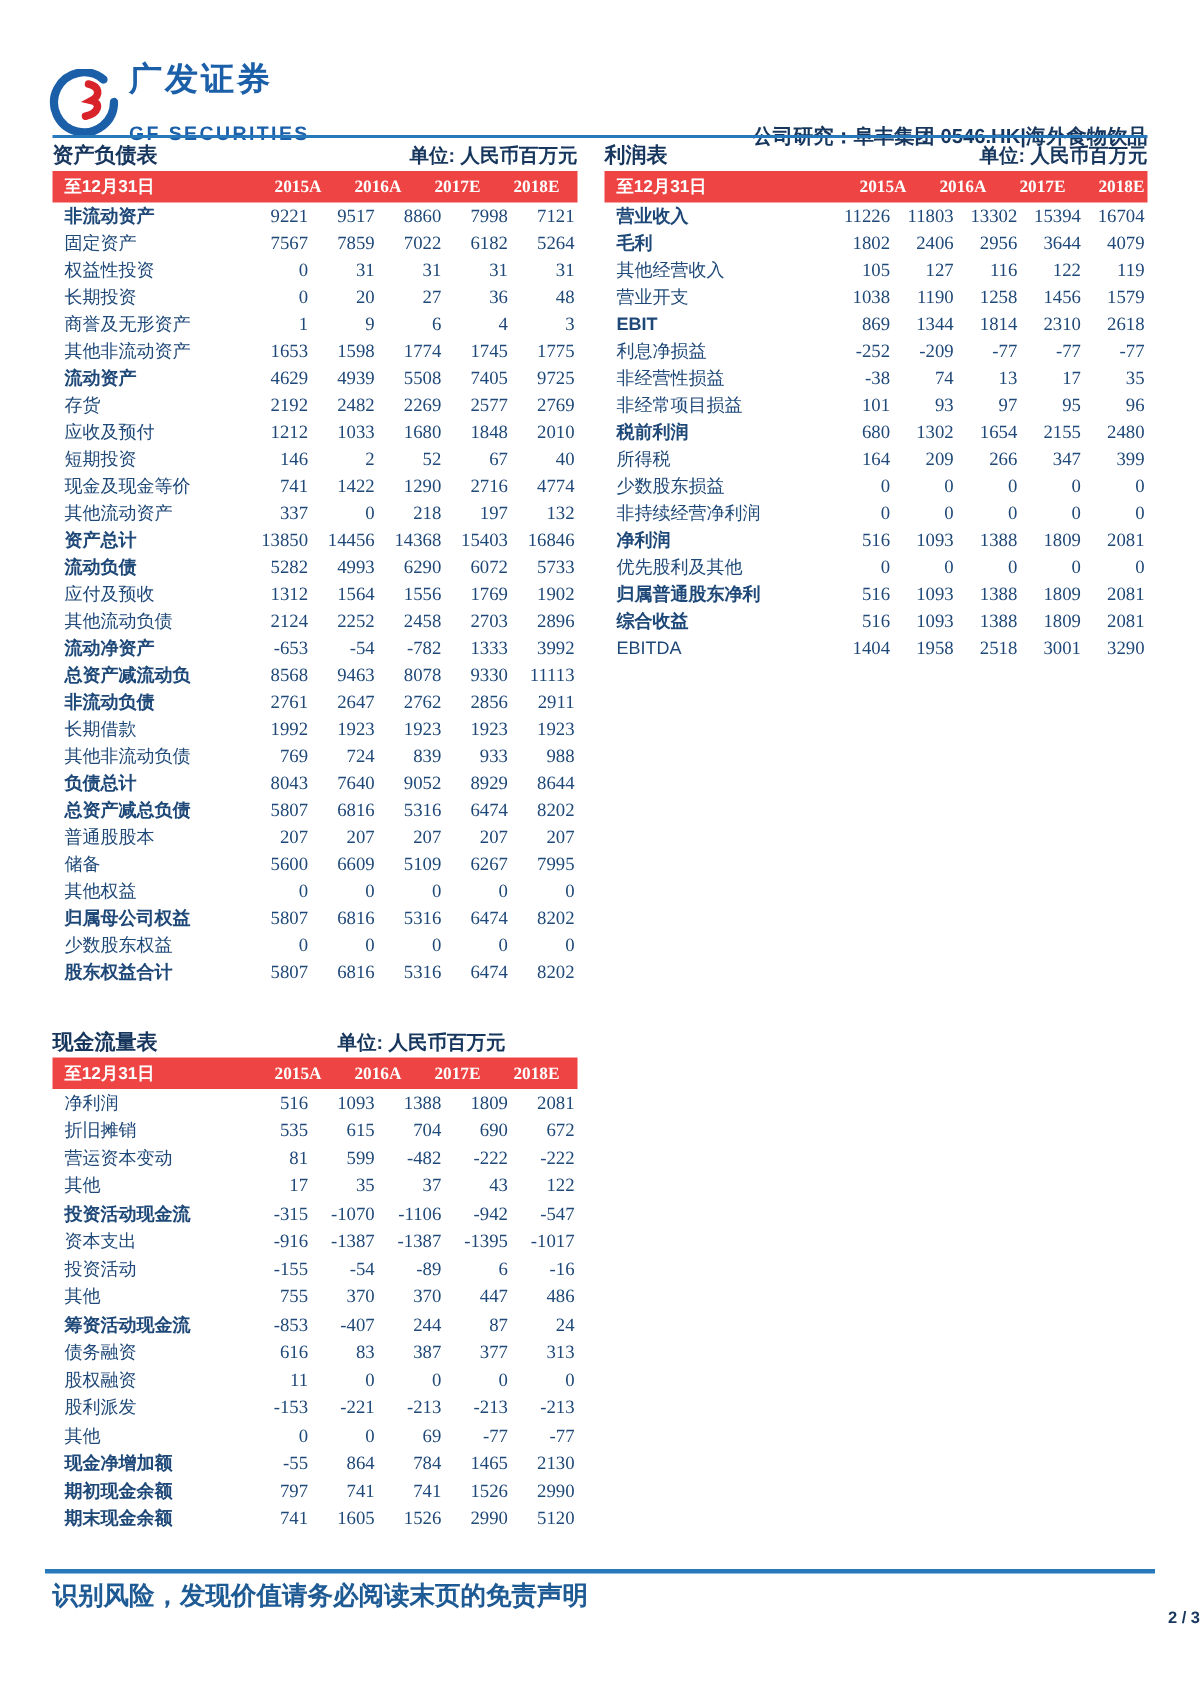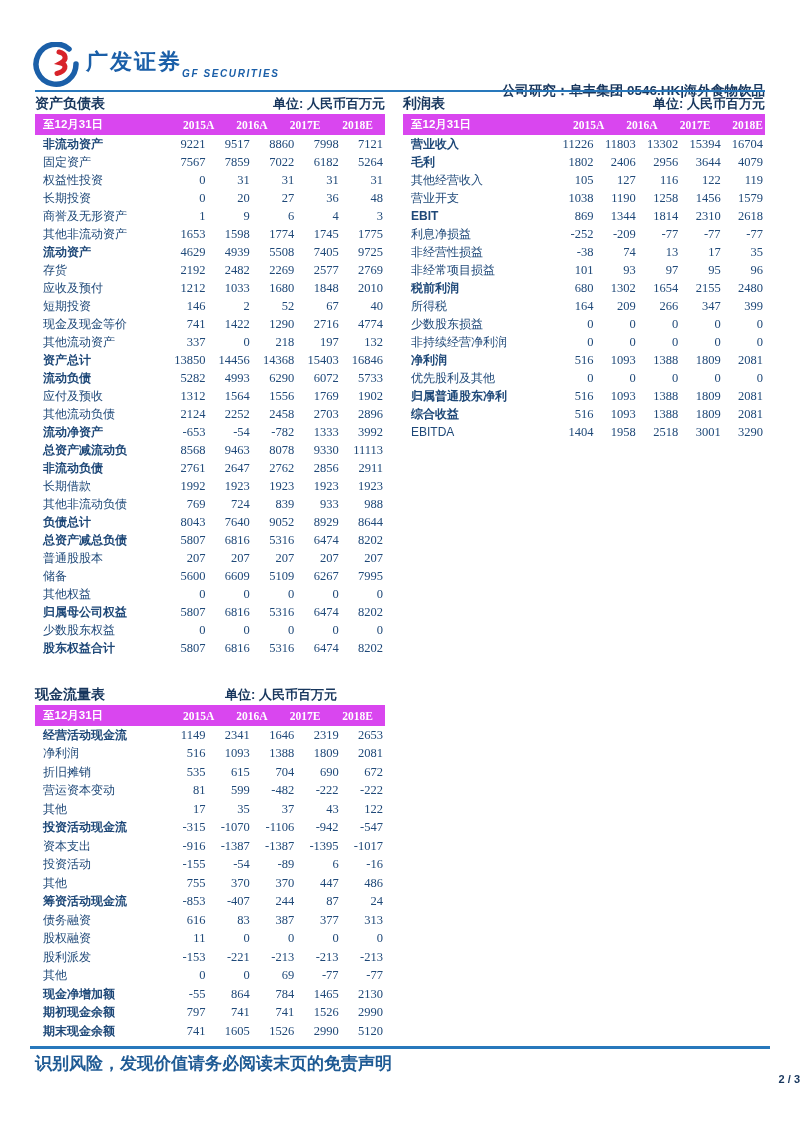--- a/index.html
+++ b/index.html
@@ -2,36 +2,36 @@
 <html><head>
 <meta charset="utf-8">
 <style>
   html,body{margin:0;padding:0;background:#ffffff;}
   .page{
     position:relative;width:800px;height:1131px;background:#ffffff;overflow:hidden;
     font-family:"Liberation Sans","DejaVu Sans",sans-serif;
   }
   
   .logo{position:absolute;left:33px;top:42px;display:flex;align-items:center;gap:7px;}
-  .logo-txt{display:flex;flex-direction:row;line-height:1;}
+  .logo-txt{display:flex;flex-direction:column;line-height:1;}
   .logo-cn{font-size:22px;font-weight:bold;color:#1b5fa8;letter-spacing:2px;}
-  .logo-en{font-size:10px;font-weight:bold;color:#1b5fa8;letter-spacing:1.6px;margin-top:18px;font-style:italic;}
+  .logo-en{font-size:13px;font-weight:bold;color:#1b5fa8;letter-spacing:1.6px;margin-top:18px;}
   .research{position:absolute;right:35px;top:82px;font-size:13.5px;font-weight:bold;color:#17365d;}
   .rule{position:absolute;background:#2878bc;}
   .rule-top{left:35px;top:90px;width:730px;height:2px;}
   .rule-bottom{left:30px;top:1046px;width:740px;height:2.5px;}
   
   .fin{position:absolute;}
   .t-head{display:flex;justify-content:space-between;align-items:flex-end;height:18px;margin-bottom:1px;}
   .t-title{font-size:14px;font-weight:bold;color:#17365d;white-space:nowrap;}
   .t-unit{font-size:13px;font-weight:bold;color:#17365d;white-space:nowrap;}
   .cf .t-unit{margin-right:48px;}
   .tr{display:flex;align-items:center;height:18px;}
   .cf .tr{height:18.5px;}
-  .thead{background:#d946ef;height:21px !important;gap:20px;}
+  .thead{background:#ef4444;height:21px !important;gap:20px;}
   .thead .tl,.thead .tv{color:#ffffff !important;font-weight:bold;font-size:11.5px;}
   .tl{flex:0 0 120px;padding-left:8px;font-size:12px;color:#1e4878;white-space:nowrap;overflow:hidden;}
   .is .tl{flex-basis:142px;}
   .tv{flex:1 1 0;text-align:right;padding-right:2px;
       font-family:"Liberation Serif","DejaVu Serif",serif;font-size:12.5px;color:#1e4878;}
   .b .tl{font-weight:bold;}
   
   .disclaimer{position:absolute;left:35px;top:1052px;font-size:17px;font-weight:bold;color:#1e5a94;}
   .pagenum{position:absolute;left:0;top:1073px;width:100%;text-align:right;
            font-size:11px;font-weight:bold;color:#17365d;}
@@ -463,28 +463,20 @@
     </div>
     <div class="t-grid">
         <div class="tr thead">
           <span class="tl">至12月31日</span>
           <span class="tv">2015A</span>
           <span class="tv">2016A</span>
           <span class="tv">2017E</span>
           <span class="tv">2018E</span>
           <span class="tv">2019E</span>
         </div>
-        <div class="tr b">
-          <span class="tl">经营活动现金流</span>
-          <span class="tv">1149</span>
-          <span class="tv">2341</span>
-          <span class="tv">1646</span>
-          <span class="tv">2319</span>
-          <span class="tv">2653</span>
-        </div>
         <div class="tr">
           <span class="tl">净利润</span>
           <span class="tv">516</span>
           <span class="tv">1093</span>
           <span class="tv">1388</span>
           <span class="tv">1809</span>
           <span class="tv">2081</span>
         </div>
         <div class="tr">
           <span class="tl">折旧摊销</span>

